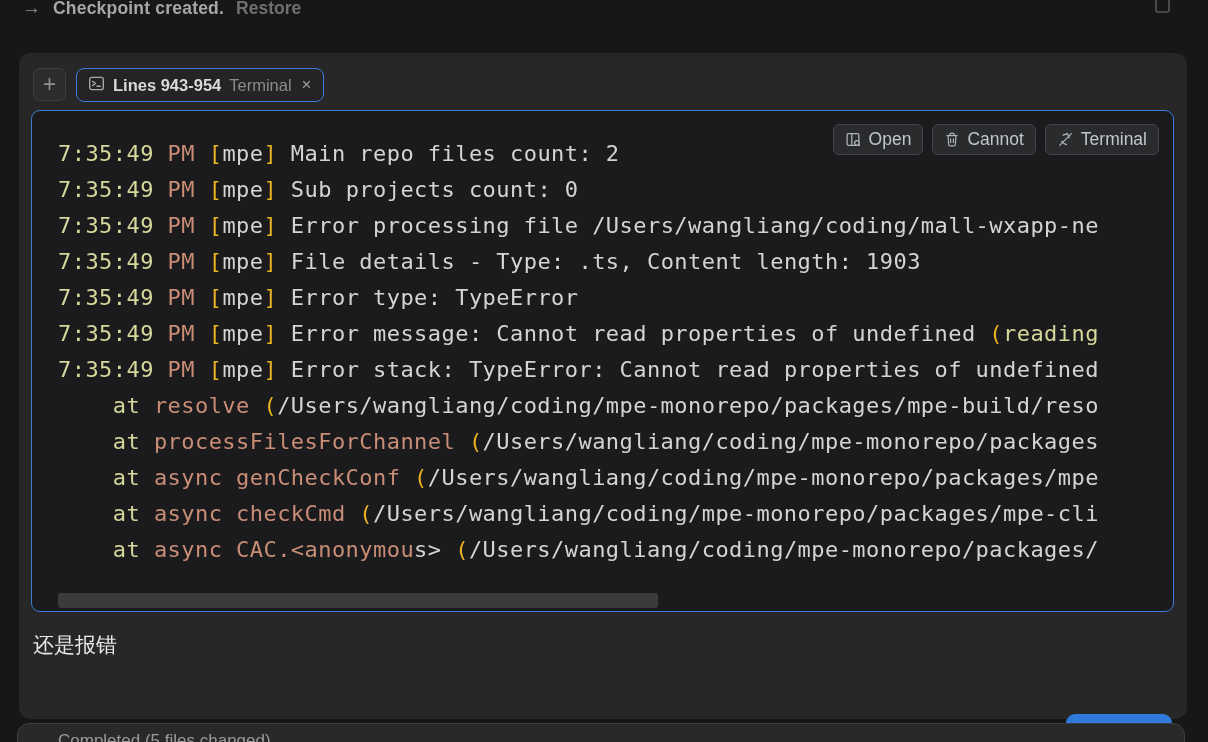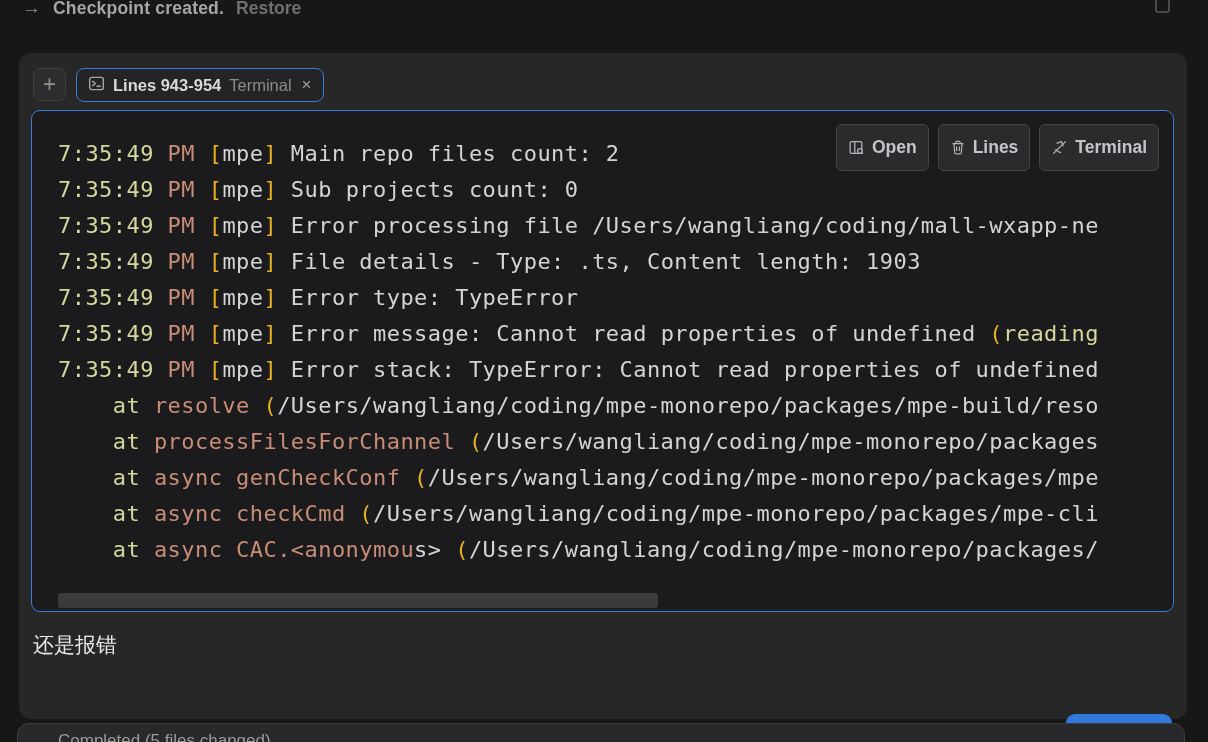--- a/index.html
+++ b/index.html
@@ -69,27 +69,27 @@
     letter-spacing: 0.45px;
     white-space: pre;
   }
   .tline { height: 36px; }
 
   .terminal-toolbar {
     position: absolute; top: 13px; right: 14px;
     display: flex; gap: 9px; z-index: 3;
   }
   .term-btn {
-    height: 47px;
+    height: 31px;
     display: inline-flex; align-items: center; gap: 7px;
     background: #2a2b2d;
     border: 1px solid #424447;
     border-radius: 6px;
     padding: 0 11px;
-    color: #c2c5c9; font-size: 17.5px; font-weight: 700;
+    color: #c2c5c9; font-size: 17.5px; font-weight: 400;
     cursor: pointer;
   }
   .term-btn svg { display: block; }
 
   .h-scrollbar {
     position: absolute; left: 26px; bottom: 3px;
     width: 600px; height: 15px;
     background: #3b3b3d;
     border-radius: 3px;
     cursor: pointer;
@@ -175,21 +175,21 @@
       </div>
       <div class="term-btn">
         <span>
           <svg width="16" height="17" viewBox="0 0 16 16" fill="none" stroke="#b0b3b7" stroke-width="1.2">
             <path d="M2.5 4.2 h11"></path>
             <path d="M5.8 4.2 v-1.4 a1 1 0 0 1 1 -1 h2.4 a1 1 0 0 1 1 1 v1.4"></path>
             <path d="M4 4.2 l.7 9 a1.2 1.2 0 0 0 1.2 1.1 h4.2 a1.2 1.2 0 0 0 1.2 -1.1 l.7 -9"></path>
             <path d="M6.6 7 v4.5 M9.4 7 v4.5"></path>
           </svg>
         </span>
-        <span>Lines</span>
+        <span>Cannot</span>
       </div>
       <div class="term-btn">
         <span>
           <svg width="17" height="17" viewBox="0 0 16 16" fill="none" stroke="#b0b3b7" stroke-width="1.2">
             <path d="M2.2 13.8 L13.8 2.2"></path>
             <path d="M5.2 4.2 L9.8 2.4 L11.6 6.8"></path>
             <path d="M4.2 9.4 c1.2 2 3 3.2 5.2 3.4"></path>
           </svg>
         </span>
         <span>Terminal</span>

